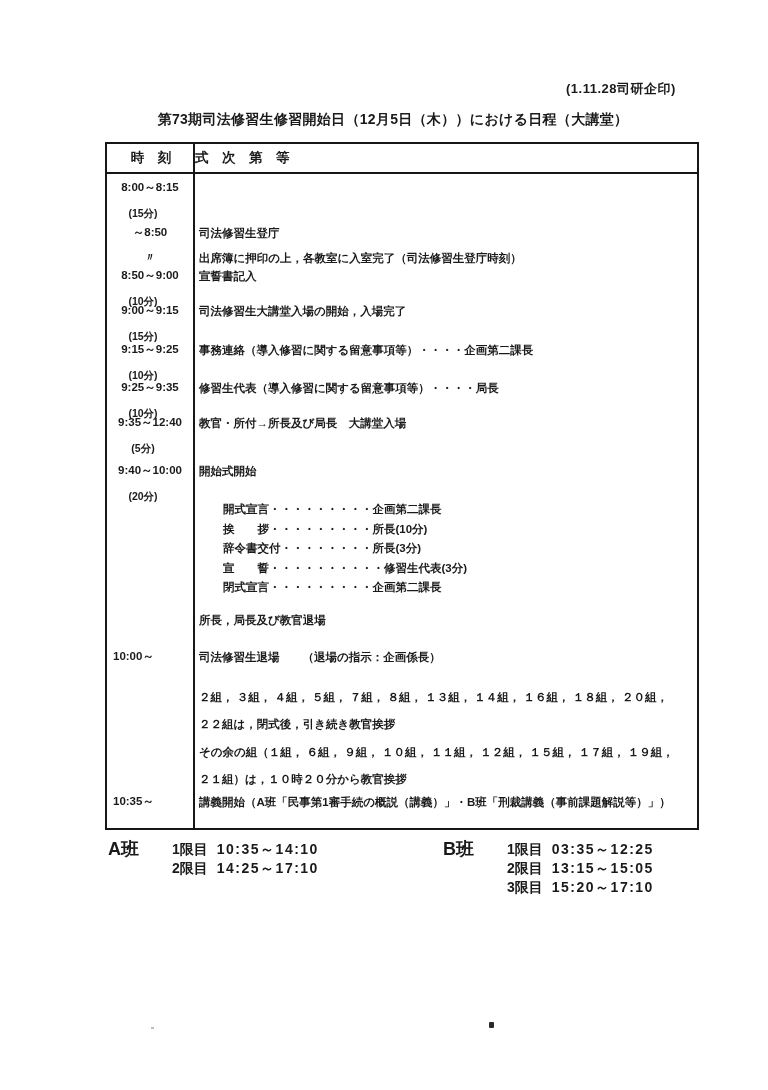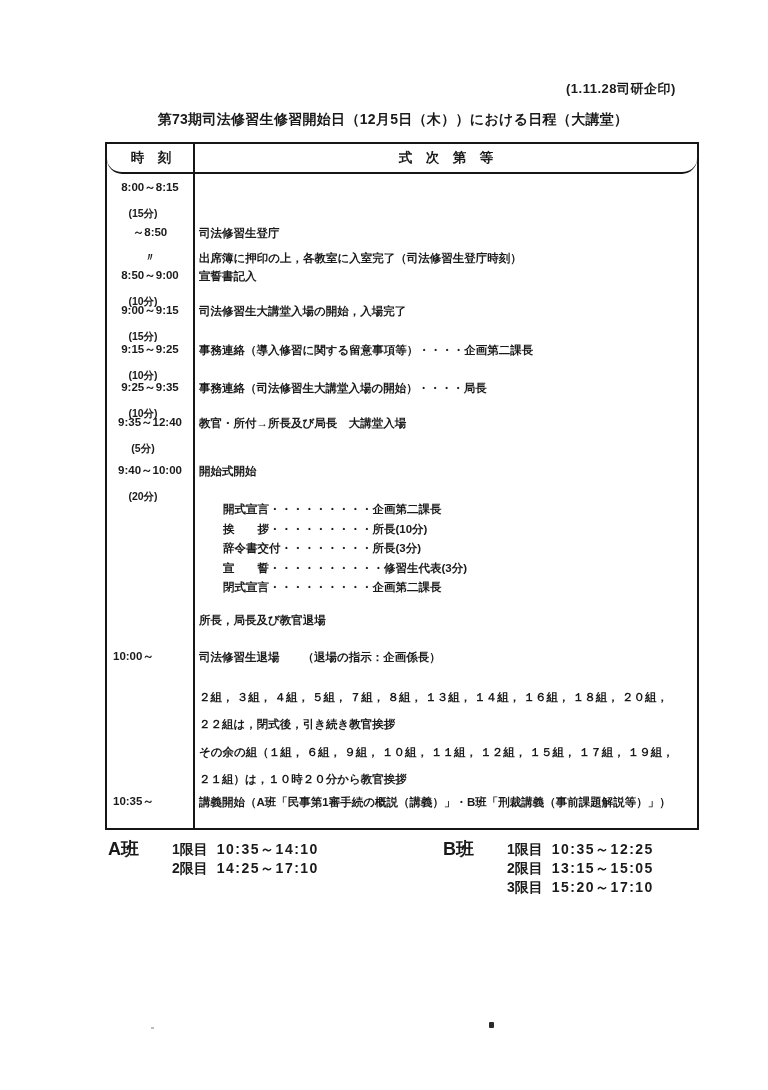--- a/index.html
+++ b/index.html
@@ -35,29 +35,28 @@
     background:#ffffff;
   }
   .vline {
     position:absolute; left:86px; top:0; bottom:0; width:2px;
     background:#161616;
   }
   .header-row {
     position:absolute; top:0; left:0; right:0; height:28px;
     border-bottom:2px solid #161616;
     display:flex;
-    border-radius:15px;
   }
   .header-time {
     width:88px; flex:0 0 88px;
     text-align:center; line-height:28px;
     font-size:13.5px; font-weight:700;
   }
   .header-program {
-    flex:1; text-align:center; line-height:28px;
+    flex:1; text-align:left; line-height:28px;
     font-size:13.5px; font-weight:700;
   }
   .row {
     position:absolute; left:0; width:100%;
     display:flex; align-items:flex-start;
   }
   .time-cell {
     width:86px; flex:0 0 86px;
     text-align:center;
     font-size:11.5px; font-weight:700;
@@ -175,21 +174,21 @@
         <div class="line">事務連絡（導入修習に関する留意事項等）・・・・企画第二課長</div>
       </div>
     </div>
 
     <div class="row" style="top:236px">
       <div class="time-cell">
         <div>9:25～9:35</div>
         <div class="duration">(10分)</div>
       </div>
       <div class="content-cell">
-        <div class="line">事務連絡（司法修習生大講堂入場の開始）・・・・局長</div>
+        <div class="line">修習生代表（導入修習に関する留意事項等）・・・・局長</div>
       </div>
     </div>
 
     <div class="row" style="top:271px">
       <div class="time-cell">
         <div>9:35～12:40</div>
         <div class="duration">(5分)</div>
       </div>
       <div class="content-cell">
         <div class="line">教官・所付→所長及び局長　大講堂入場</div>
@@ -272,21 +271,21 @@
         <span class="ptime">14:25～17:10</span>
       </div>
     </div>
   </div>
 
   <div class="fgroup fgroup-b">
     <span class="glabel">B班</span>
     <div class="plist">
       <div class="prow">
         <span class="plabel">1限目</span>
-        <span class="ptime">10:35～12:25</span>
+        <span class="ptime">03:35～12:25</span>
       </div>
       <div class="prow">
         <span class="plabel">2限目</span>
         <span class="ptime">13:15～15:05</span>
       </div>
       <div class="prow">
         <span class="plabel">3限目</span>
         <span class="ptime">15:20～17:10</span>
       </div>
     </div>

